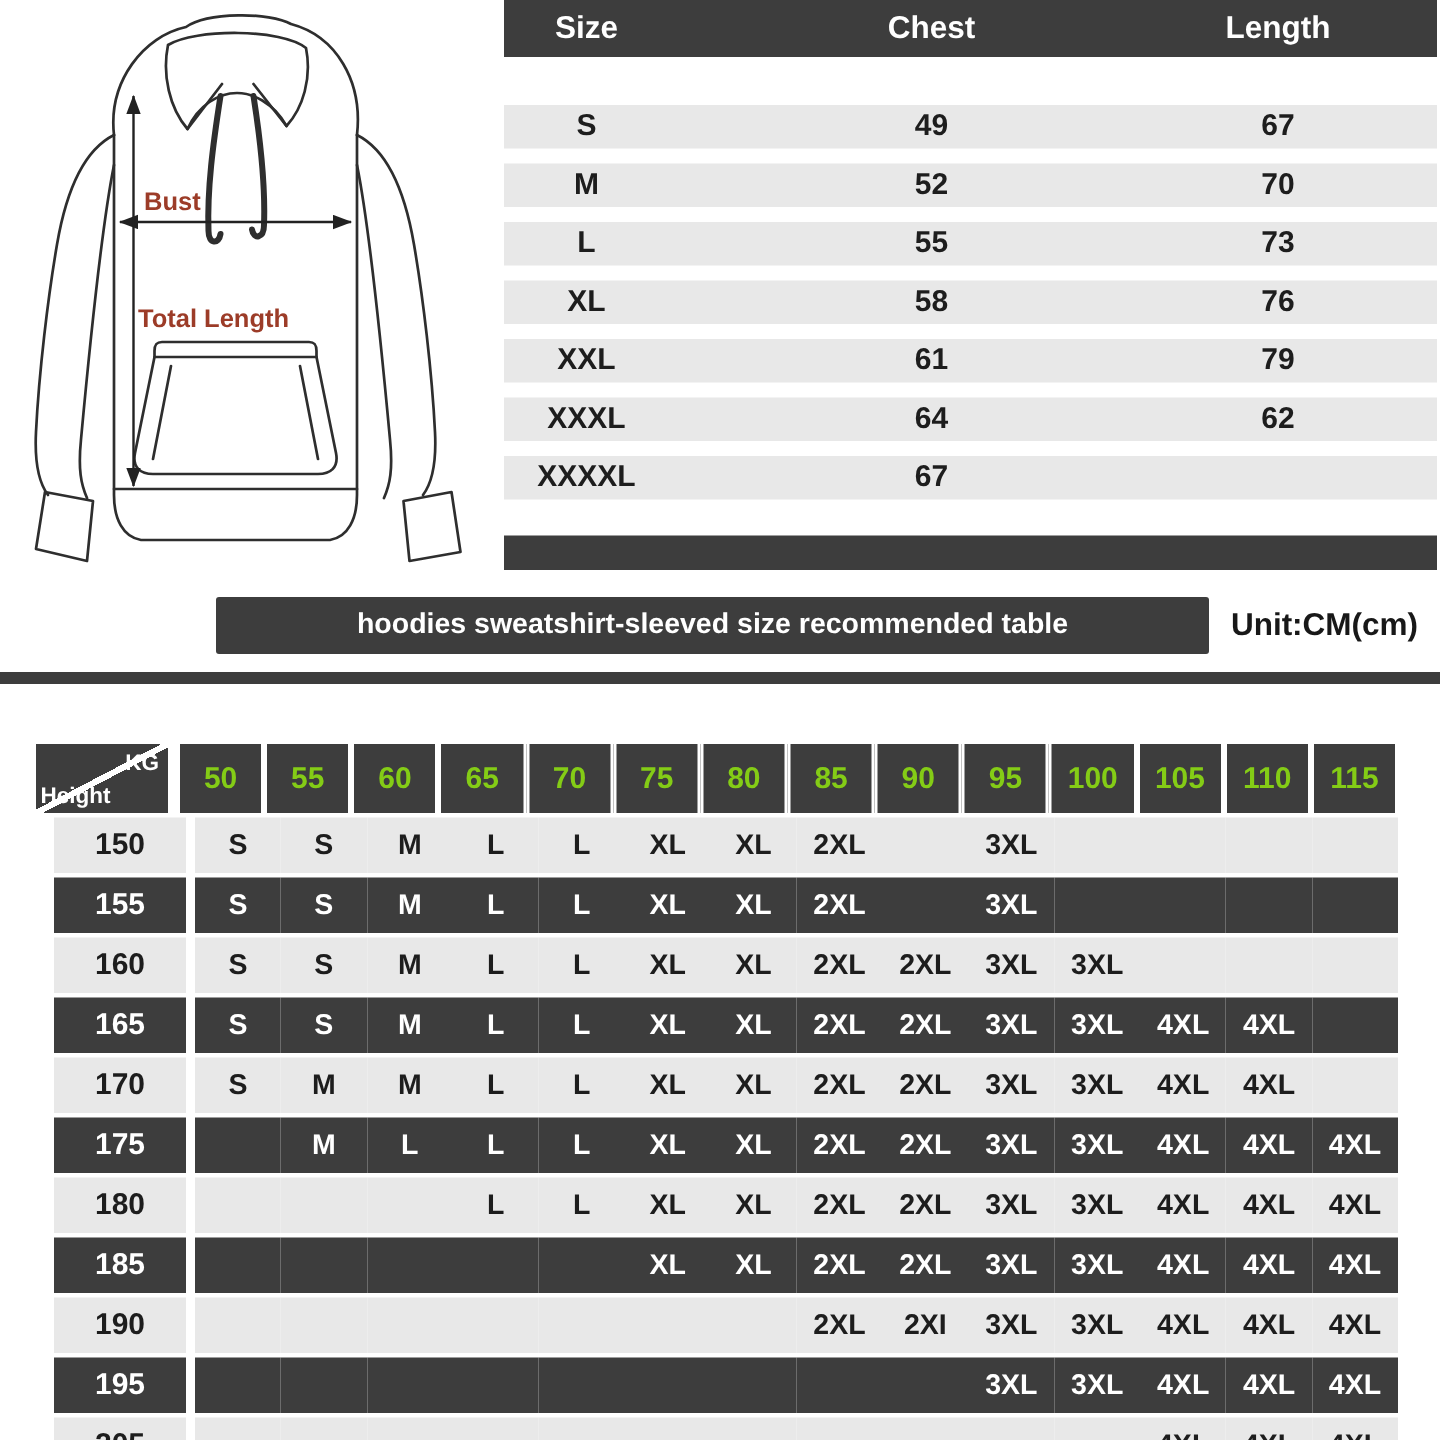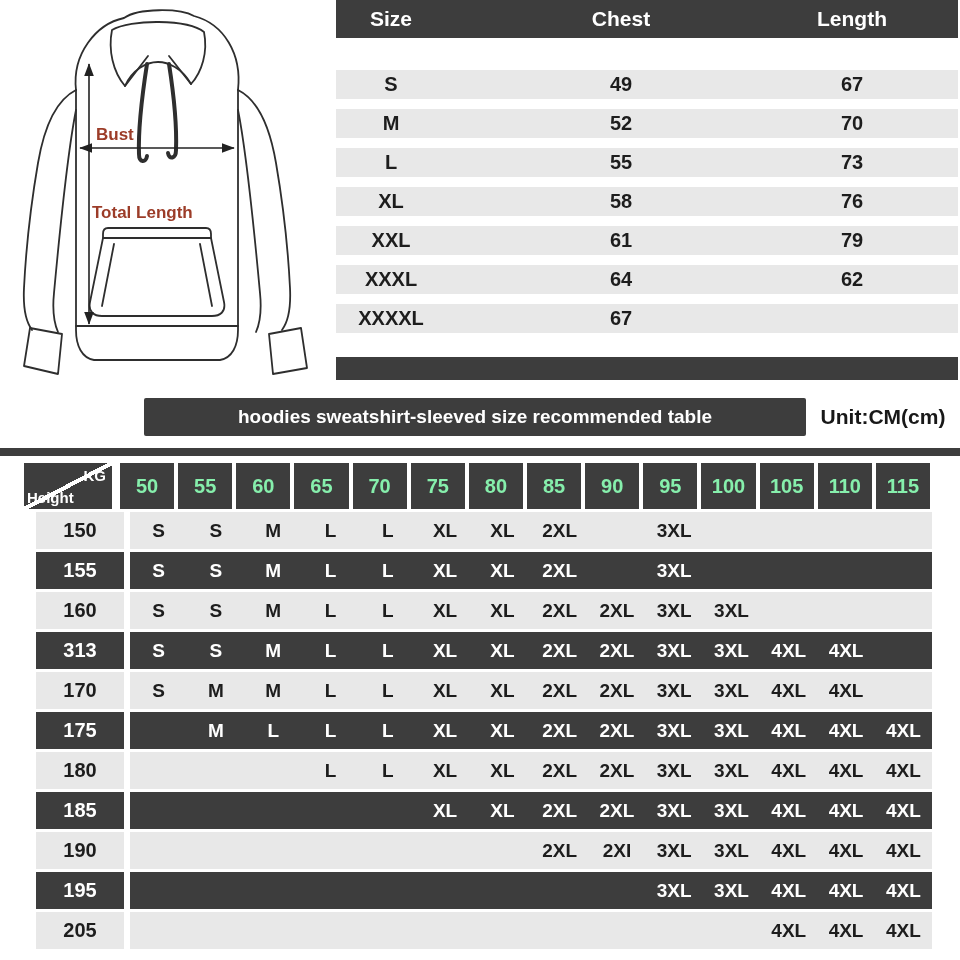--- a/index.html
+++ b/index.html
@@ -20,23 +20,23 @@
   .c3 { left:410px; width:212px; }
   .st-row { position:absolute; left:336px; width:622px; height:29px; background:#e8e8e8; font-size:20px; }
 
   
   #banner { left:144px; top:398px; width:662px; height:38px; display:flex; align-items:center; justify-content:center; font-size:19px; border-radius:2px; }
   #unit-label { left:806px; top:398px; width:154px; height:38px; display:flex; align-items:center; justify-content:center; font-size:21px; color:#181818; }
   #divider { left:0; top:448px; width:960px; height:8px; background:#3d3d3d; }
 
   
   #matrix { left:24px; top:463px; width:908px; }
-  .mgrid { display:grid; grid-template-columns:88px 6px repeat(14, 1fr); }
+  .mgrid { display:grid; grid-template-columns:88px 6px repeat(14, 1fr);margin-top:33px; }
   #matrix-header { height:46px; }
-  .mh-cell { background:#3d3d3d; color:#86efac; font-size:20px; display:flex; align-items:center; justify-content:center; border-left:2px solid #fff; border-right:2px solid #fff; }
+  .mh-cell { background:#3d3d3d; color:#84cc16; font-size:20px; display:flex; align-items:center; justify-content:center; border-left:2px solid #fff; border-right:2px solid #fff; }
   #corner-cell {
     position:relative; color:#fff;
     background:linear-gradient(to bottom right, #3d3d3d 47.5%, #ffffff 47.5%, #ffffff 52.5%, #3d3d3d 52.5%);
   }
   #corner-cell .kg { position:absolute; top:4px; right:6px; font-size:15px; }
   #corner-cell .hh { position:absolute; bottom:3px; left:3px; font-size:15px; }
   .m-gap { background:#ffffff; }
   .m-row { height:37px; margin-top:3px;margin-left:12px; }
   .m-height { font-size:20px; display:flex; align-items:center; justify-content:center; }
   .m-cell { font-size:19px; display:flex; align-items:center; justify-content:center; }
@@ -212,21 +212,21 @@
         <div class="m-cell">XL</div>
         <div class="m-cell">2XL</div>
         <div class="m-cell">2XL</div>
         <div class="m-cell">3XL</div>
         <div class="m-cell">3XL</div>
         <div class="m-cell"></div>
         <div class="m-cell"></div>
         <div class="m-cell"></div>
       </div>
       <div class="m-row mgrid dark">
-        <div class="m-height">313</div>
+        <div class="m-height">165</div>
         <div class="m-gap"></div>
         <div class="m-cell">S</div>
         <div class="m-cell">S</div>
         <div class="m-cell">M</div>
         <div class="m-cell">L</div>
         <div class="m-cell">L</div>
         <div class="m-cell">XL</div>
         <div class="m-cell">XL</div>
         <div class="m-cell">2XL</div>
         <div class="m-cell">2XL</div>

